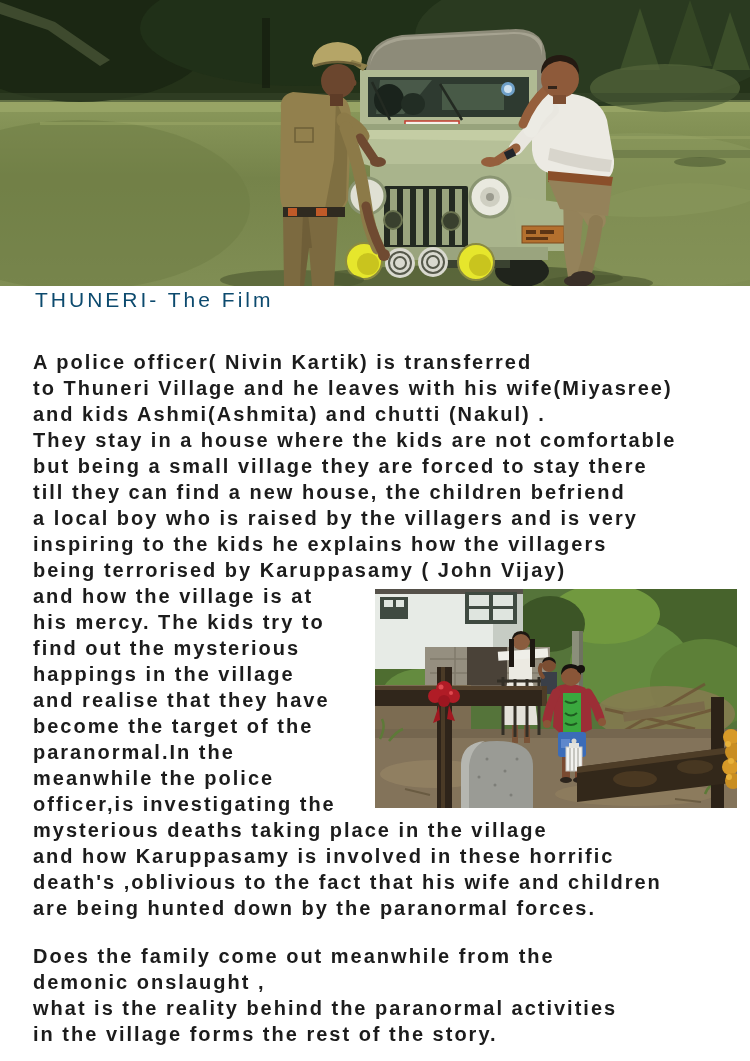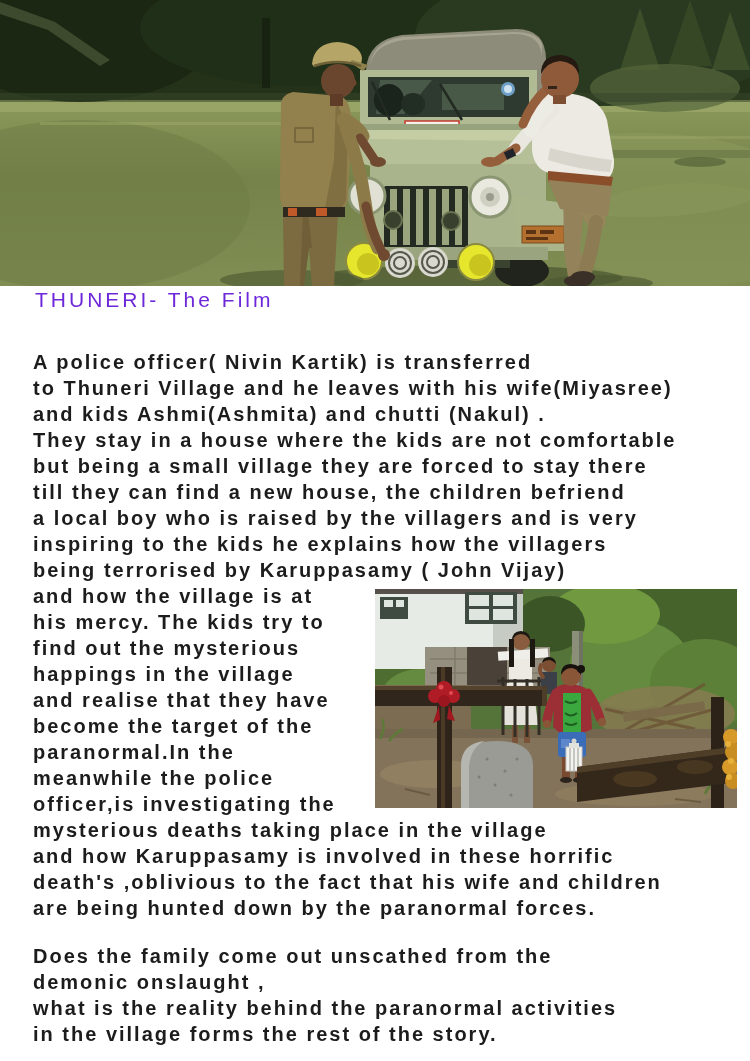--- a/index.html
+++ b/index.html
@@ -3,21 +3,21 @@
 <meta charset="utf-8">
 <style>
   html,body{margin:0;padding:0;background:#ffffff;}
   .page{position:relative;width:750px;height:1061px;background:#ffffff;overflow:hidden;
         font-family:"Liberation Sans","DejaVu Sans",sans-serif;color:#1a1a1a;}
   figure.photo{position:absolute;margin:0;padding:0;overflow:hidden;}
   figure.photo svg{display:block;width:100%;height:100%;}
   .photo-top{left:0;top:0;width:750px;height:286px;}
   .photo-mid{left:375px;top:589px;width:362px;height:219px;}
   .title{position:absolute;left:35px;top:288px;margin:0;font-size:21px;font-weight:400;
-         letter-spacing:3px;color:#6d28d9;}
+         letter-spacing:3px;color:#0c4a6e;}
   .synopsis{position:absolute;left:33px;top:349px;width:704px;font-size:20px;line-height:26px;
             letter-spacing:2px;color:#1c1c1c;font-weight:bold;}
   .block{white-space:pre-line;}
   .para2{margin-top:22px;}
 </style>
 </head>
 <body>
 
 <div class="page">
 
@@ -190,21 +190,21 @@
 happings in the village
 and realise that they have
 become the target of the
 paranormal.In the
 meanwhile the police
 officer,is investigating the</div>
     <div class="block">mysterious deaths taking place in the village
 and how Karuppasamy is involved in these horrific
 death's ,oblivious to the fact that his wife and children
 are being hunted down by the paranormal forces.</div>
-    <div class="block para2">Does the family come out unscathed from the
+    <div class="block para2">Does the family come out meanwhile from the
 demonic onslaught ,
 what is the reality behind the paranormal activities
 in the village forms the rest of the story.</div>
   </div>
 
   <figure class="photo photo-mid" aria-label="Film still: three children in a village graveyard with dark wooden crosses, a red ribbon bow, a grey gravestone, a white lantern and green bushes around a white house">
     <svg viewBox="0 0 362 219" preserveAspectRatio="none">
 
       <g>
         <rect x="0" y="0" width="362" height="219" fill="#55743a"></rect>

